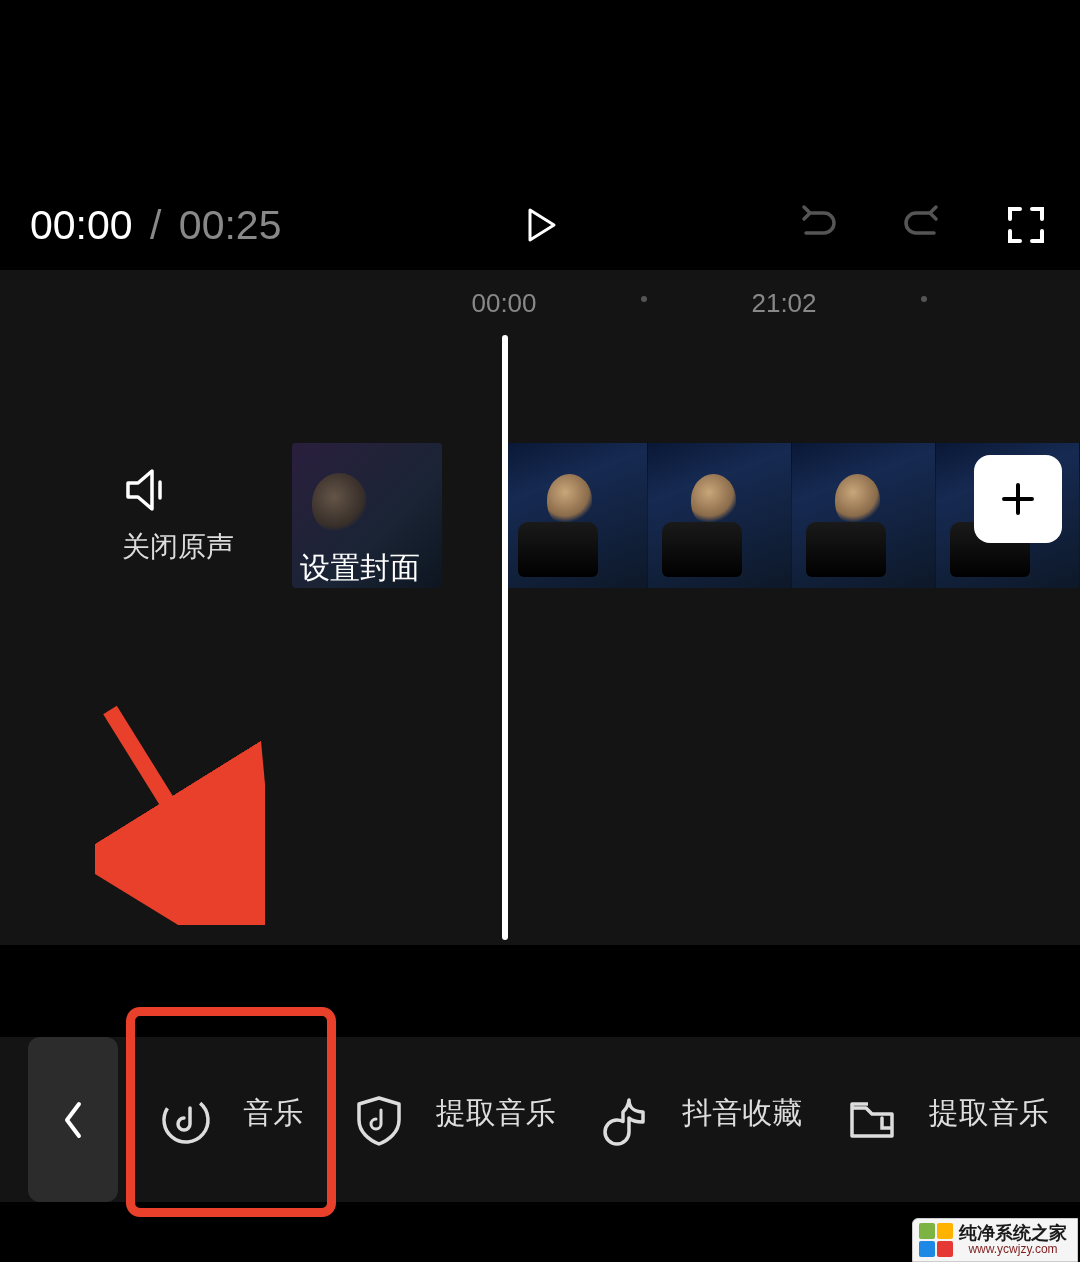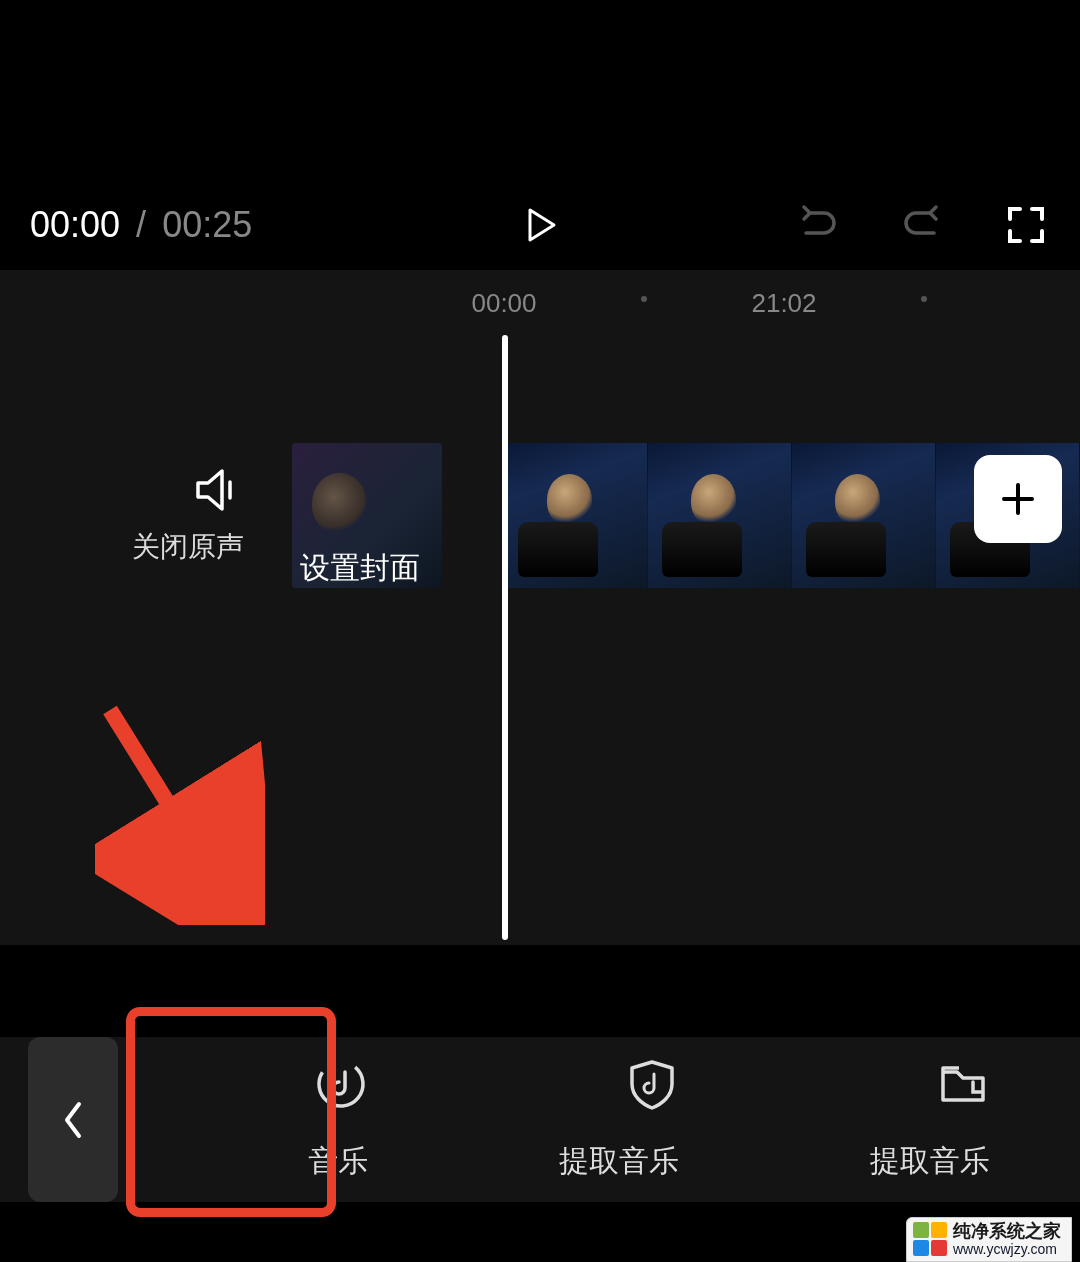--- a/index.html
+++ b/index.html
@@ -19,21 +19,21 @@
       background: #000;
     }
 
     .controls-bar {
       display: flex;
       align-items: center;
       height: 90px;
       padding: 0 30px;
       position: relative;
     }
-    .time-display { font-size: 36px; font-weight: 500; }
+    .time-display { font-size: 41px; font-weight: 500; }
     .time-current { color: #fff; }
     .time-sep { color: #888; margin: 0 6px; }
     .time-total { color: #888; }
 
     .play-btn {
       position: absolute;
       left: 50%;
       top: 50%;
       transform: translate(-50%, -50%);
       width: 50px; height: 50px;
@@ -80,22 +80,22 @@
       position: absolute;
       top: 170px;
       display: flex;
       align-items: center;
       width: 100%;
       height: 150px;
     }
 
     .mute-btn {
       position: absolute;
-      left: 132px;
-      text-align: right;
+      left: 122px;
+      text-align: left;
       cursor: pointer;
     }
     .mute-btn svg { width: 52px; height: 52px; }
     .mute-label { font-size: 28px; color: #ddd; margin-top: 8px; }
 
     .cover-thumb {
       position: absolute;
       left: 292px;
       width: 150px;
       height: 145px;
@@ -208,22 +208,22 @@
 
     .tool-items {
       flex: 1;
       display: flex;
       justify-content: space-around;
       align-items: center;
       padding: 0 10px 0 20px;
     }
     .tool-item {
       display: flex;
-      flex-direction: column;
-      align-items: flex-end;
+      flex-direction: row;
+      align-items: flex-start;
       gap: 30px;
       cursor: pointer;
       min-width: 150px;
     }
     .tool-item .ticon { width: 54px; height: 54px; display: flex; align-items: center; justify-content: center; }
     .tool-item .ticon svg { width: 52px; height: 52px; }
     .tool-label { font-size: 30px; color: #ddd; }
 
     .highlight-box {
       position: absolute;
@@ -232,43 +232,44 @@
       width: 210px;
       height: 210px;
       border: 9px solid #e8402a;
       border-radius: 14px;
       z-index: 25;
       pointer-events: none;
     }
 
     .watermark {
       position: absolute;
-      right: 8px;
+      right: 2px;
       bottom: 0;
       background: #f5f5f5;
       border: 1px solid #ccc;
       border-radius: 6px 0 0 0;
       padding: 4px 10px 4px 6px;
       display: flex;
       align-items: center;
       gap: 6px;
       z-index: 30;
+      text-align: center;
     }
     .wm-logo {
       width: 34px; height: 34px;
       display: grid; grid-template: 1fr 1fr / 1fr 1fr; gap: 2px;
     }
     .wm-logo span { border-radius: 2px; }
     .wm-logo span:nth-child(1){ background:#7cb342; }
     .wm-logo span:nth-child(2){ background:#ffb300; }
     .wm-logo span:nth-child(3){ background:#1e88e5; }
     .wm-logo span:nth-child(4){ background:#e53935; }
     .wm-text { display:flex; flex-direction:column; line-height:1.1; }
     .wm-text .t1 { font-size: 18px; font-weight:700; color:#1a1a1a; }
-    .wm-text .t2 { font-size: 14px; color:#0f172a; }
+    .wm-text .t2 { font-size: 12px; color:#7f1d1d; }
 
     .navbar-hint {
       position: absolute;
       bottom: 0;
       left: 0; right: 0;
       height: 58px;
       background: #000;
     }
   </style>
 </head>
@@ -378,20 +379,28 @@
       <div class="ticon">
         <svg viewBox="0 0 52 52">
             <path d="M26 4 L46 10 V26 C46 38 36 46 26 50 C16 46 6 38 6 26 V10 Z" fill="none" stroke="#ddd" stroke-width="3.5" stroke-linejoin="round"></path>
             <path d="M28 16 V30 A5 5 0 1 1 23 25" fill="none" stroke="#ddd" stroke-width="3" stroke-linecap="round"></path>
           </svg>
       </div>
       <div class="tool-label">提取音乐</div>
     </div>
 
 
+    <div class="tool-item">
+      <div class="ticon">
+        <svg viewBox="0 0 52 52">
+            <path d="M30 6 C30 14 36 18 44 18 V28 C36 28 32 26 30 24 V38 A12 12 0 1 1 18 26 C20 26 22 26.5 24 27.5 V18 A20 20 0 0 0 30 6 Z" fill="none" stroke="#ddd" stroke-width="3.5" stroke-linejoin="round"></path>
+          </svg>
+      </div>
+      <div class="tool-label">抖音收藏</div>
+    </div>
 
     <div class="tool-item">
       <div class="ticon">
         <svg viewBox="0 0 52 52">
             <path d="M6 14 H20 L26 20 H46 V42 H6 Z M6 14 V10 H22" fill="none" stroke="#ddd" stroke-width="3.5" stroke-linejoin="round"></path>
             <path d="M36 24 V34 H44" fill="none" stroke="#ddd" stroke-width="3.5" stroke-linecap="round"></path>
           </svg>
       </div>
       <div class="tool-label">提取音乐</div>
     </div>

